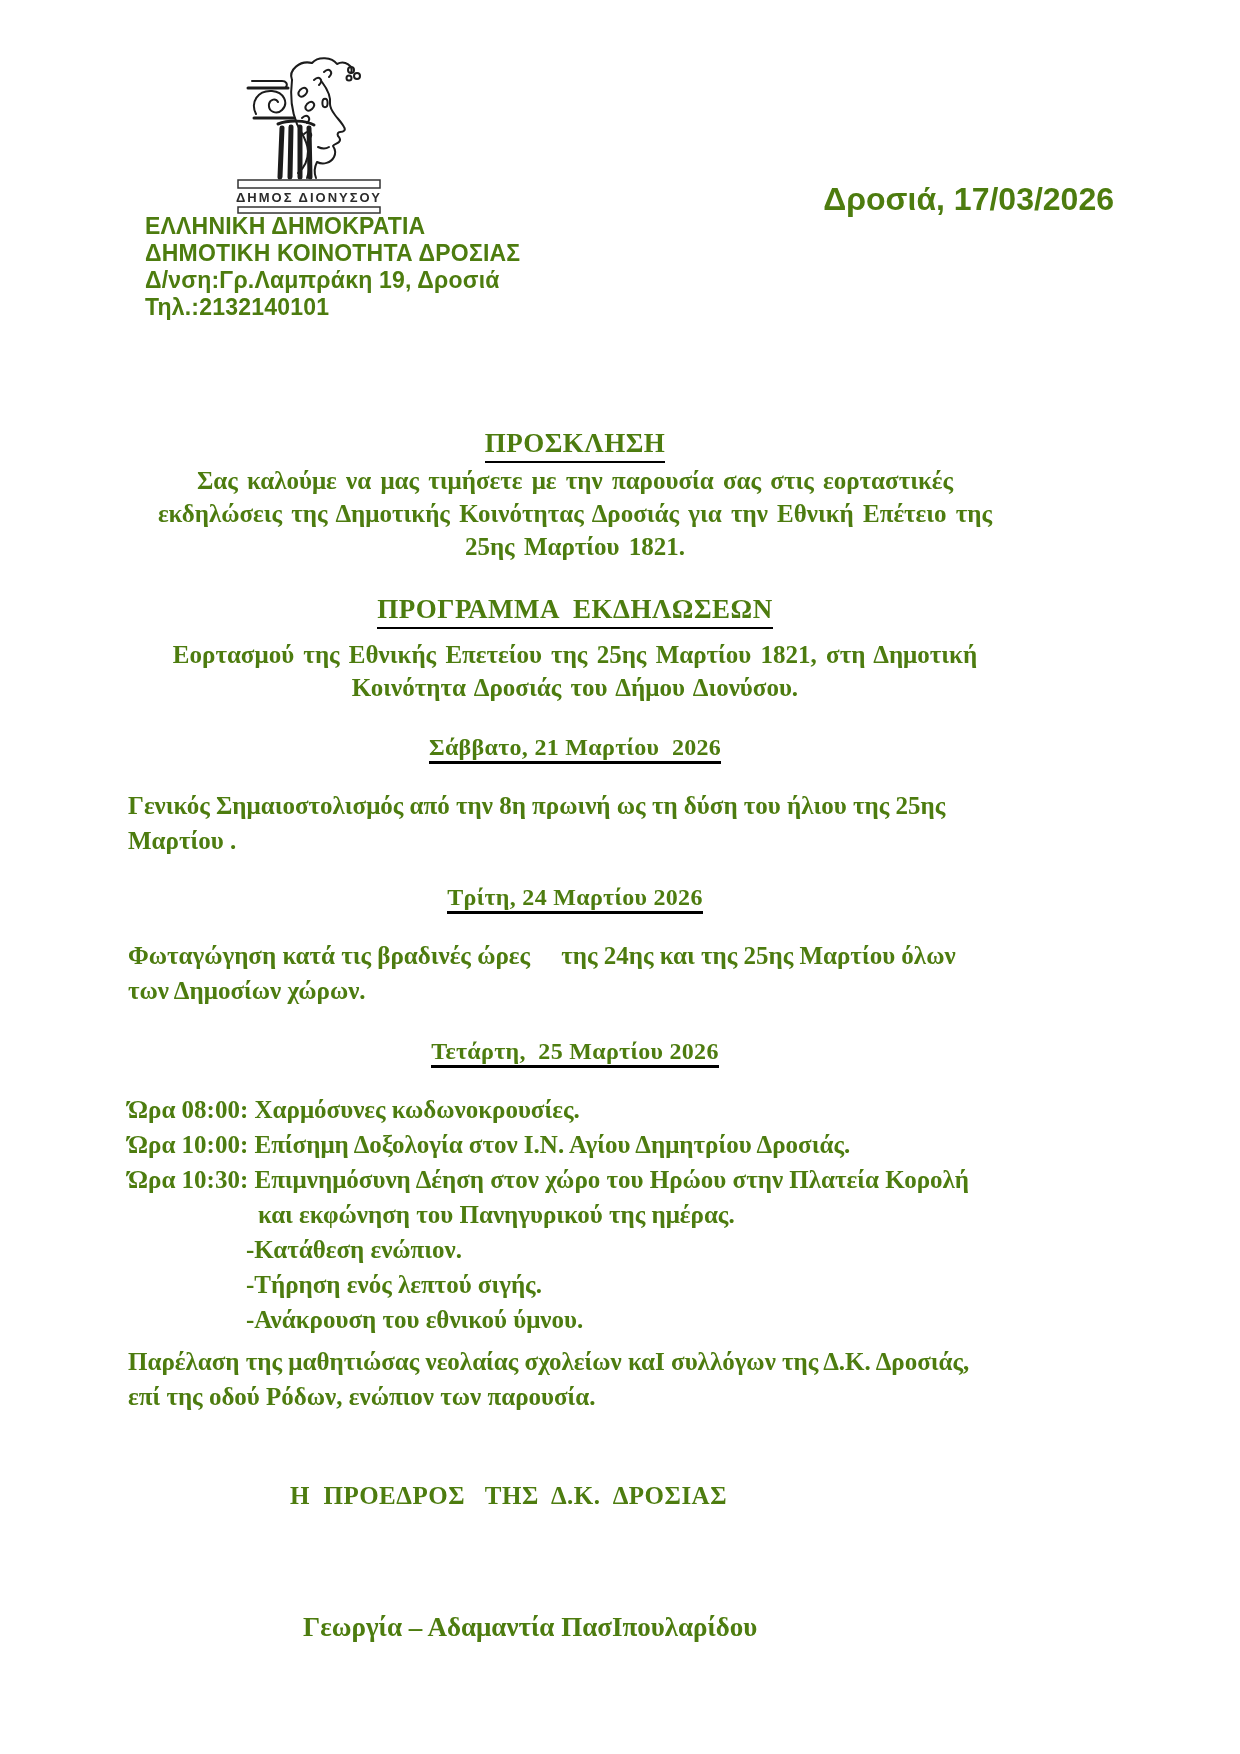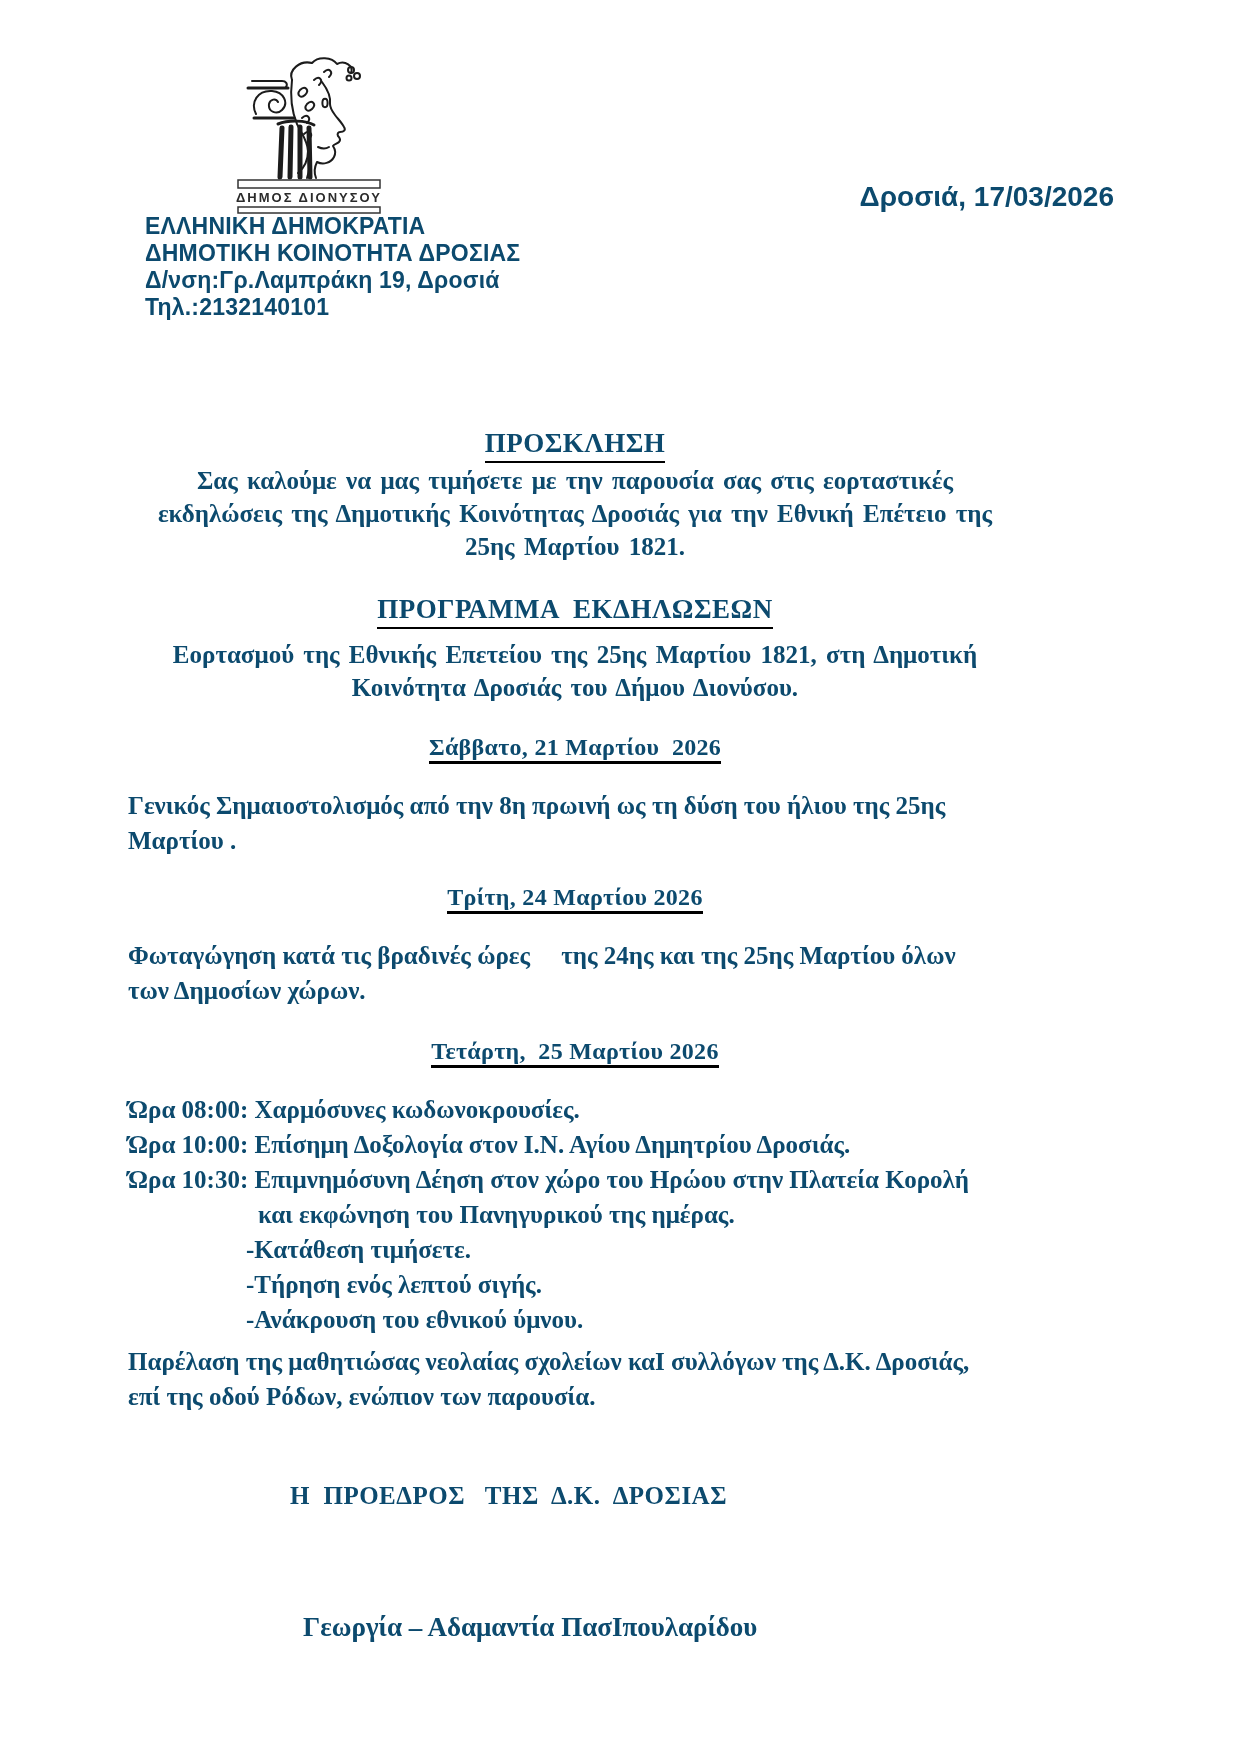--- a/index.html
+++ b/index.html
@@ -1,28 +1,28 @@
 <!DOCTYPE html>
 <html lang="el"><head>
 <meta charset="utf-8">
 <style>
   html,body{margin:0;padding:0;background:#888;}
   .page{
     position:relative;
     width:1240px;height:1754px;
     margin:0 auto;
     background:#ffffff;
-    color:#0c4a6e;
+    color:#4d7c0f;
     overflow:hidden;
   }
   .abs{position:absolute;}
   
   .sans{font-family:"Liberation Sans","DejaVu Sans",sans-serif;font-weight:bold;}
   .letterhead{left:145px;top:213px;font-size:23px;line-height:27px;letter-spacing:0.2px;}
-  .date-line{right:126px;top:181px;font-size:28px;text-align:right;}
+  .date-line{right:126px;top:181px;font-size:32px;text-align:right;}
   
   .logo{left:234px;top:50px;width:150px;height:164px;}
   .logo svg{display:block;}
   .logo text{font-family:"Liberation Sans","DejaVu Sans",sans-serif;font-weight:bold;fill:#2b2b2b;}
   
   .serif{font-family:"Liberation Serif","DejaVu Serif",serif;font-weight:bold;}
   .center-col{left:0;width:1150px;text-align:center;}
   .u2{border-bottom:2px solid #000;padding-bottom:3px;}
   .u3{border-bottom:3px solid #000;padding-bottom:1px;}
   .sec-title{font-size:27px;letter-spacing:0.5px;}
@@ -125,21 +125,21 @@
   </div>
 
   <div class="abs serif center-col h-day" style="top:1038px;">
     <span class="u3 pre">Τετάρτη,  25 Μαρτίου 2026</span>
   </div>
   <div class="abs serif body-block" style="top:1092px;">
     <div class="bl">Ώρα 08:00: Χαρμόσυνες κωδωνοκρουσίες.</div>
     <div class="bl">Ώρα 10:00: Επίσημη Δοξολογία στον Ι.Ν. Αγίου Δημητρίου Δροσιάς.</div>
     <div class="bl">Ώρα 10:30: Επιμνημόσυνη Δέηση στον χώρο του Ηρώου στην Πλατεία Κορολή</div>
     <div class="bl ind-cont">και εκφώνηση του Πανηγυρικού της ημέρας.</div>
-    <div class="bl ind-dash">-Κατάθεση τιμήσετε.</div>
+    <div class="bl ind-dash">-Κατάθεση ενώπιον.</div>
     <div class="bl ind-dash">-Τήρηση ενός λεπτού σιγής.</div>
     <div class="bl ind-dash">-Ανάκρουση του εθνικού ύμνου.</div>
   </div>
 
   <div class="abs serif body-block" style="top:1344px;">
     <div class="bl">Παρέλαση της μαθητιώσας νεολαίας σχολείων καI συλλόγων της Δ.Κ. Δροσιάς,</div>
     <div class="bl">επί της οδού Ρόδων, ενώπιον των παρουσία.</div>
   </div>
 
   <div class="abs serif sig-title" style="top:1482px;">Η  ΠΡΟΕΔΡΟΣ   ΤΗΣ  Δ.Κ.  ΔΡΟΣΙΑΣ</div>

